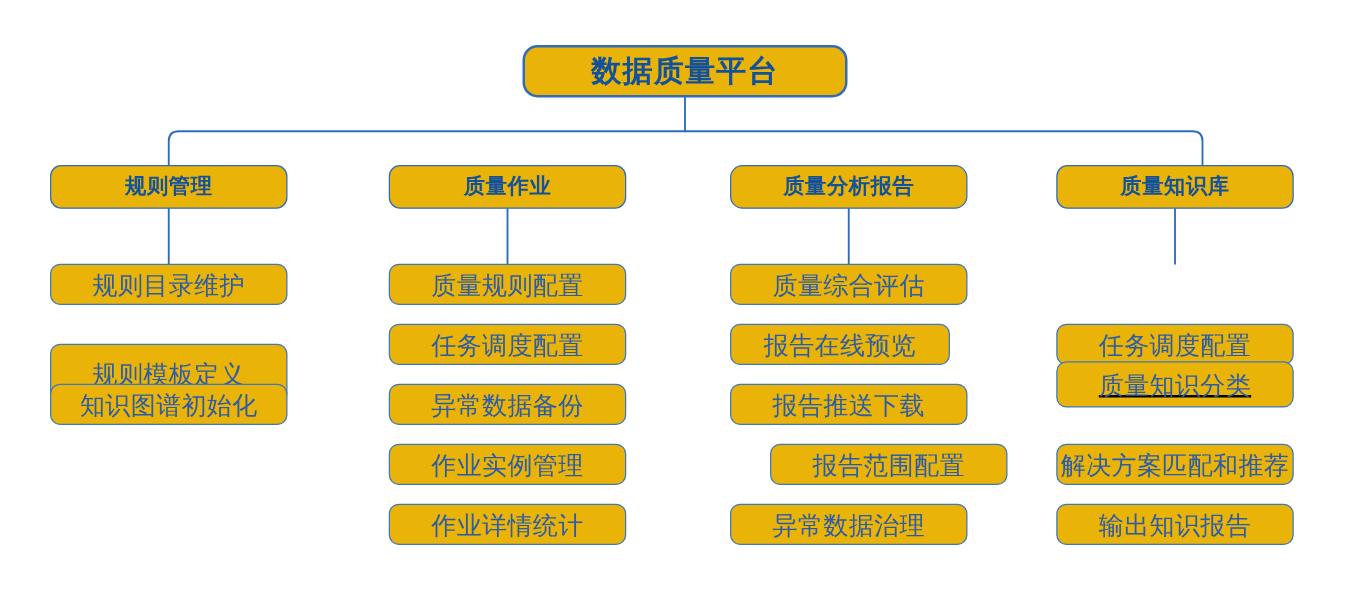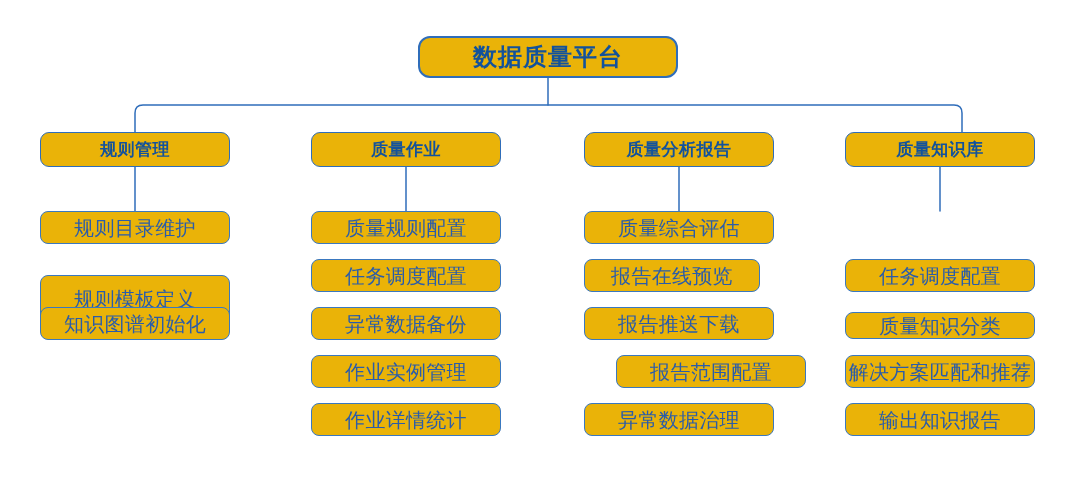--- a/index.html
+++ b/index.html
@@ -158,21 +158,21 @@
   <div class="node node-leaf" style="left:584px; top:403px; width:190px; height:33px;">
     <span class="node-label">异常数据治理</span>
   </div>
 
   <div class="node node-branch" style="left:845px; top:132px; width:190px; height:35px;">
     <span class="node-label">质量知识库</span>
   </div>
   <div class="node node-leaf" style="left:845px; top:259px; width:190px; height:33px;">
     <span class="node-label">任务调度配置</span>
   </div>
-  <div class="node node-leaf" style="left:845px; top:312px; width:190px; height:27px;">
+  <div class="node node-leaf" style="left:845px; top:289px; width:190px; height:37px;text-decoration:underline;">
     <span class="node-label">质量知识分类</span>
   </div>
   <div class="node node-leaf" style="left:845px; top:355px; width:190px; height:33px;">
     <span class="node-label">解决方案匹配和推荐</span>
   </div>
   <div class="node node-leaf" style="left:845px; top:403px; width:190px; height:33px;">
     <span class="node-label">输出知识报告</span>
   </div>
 
 </div>

